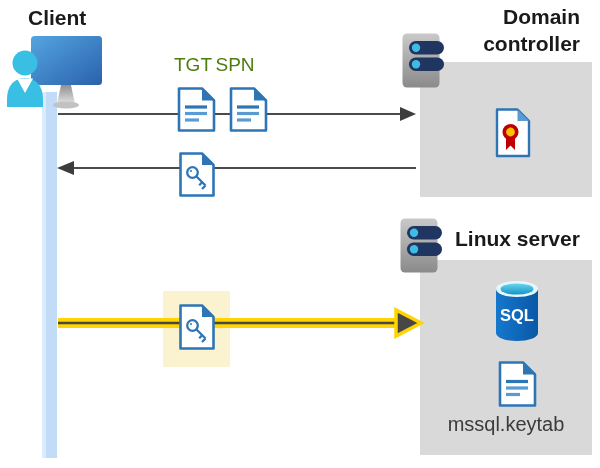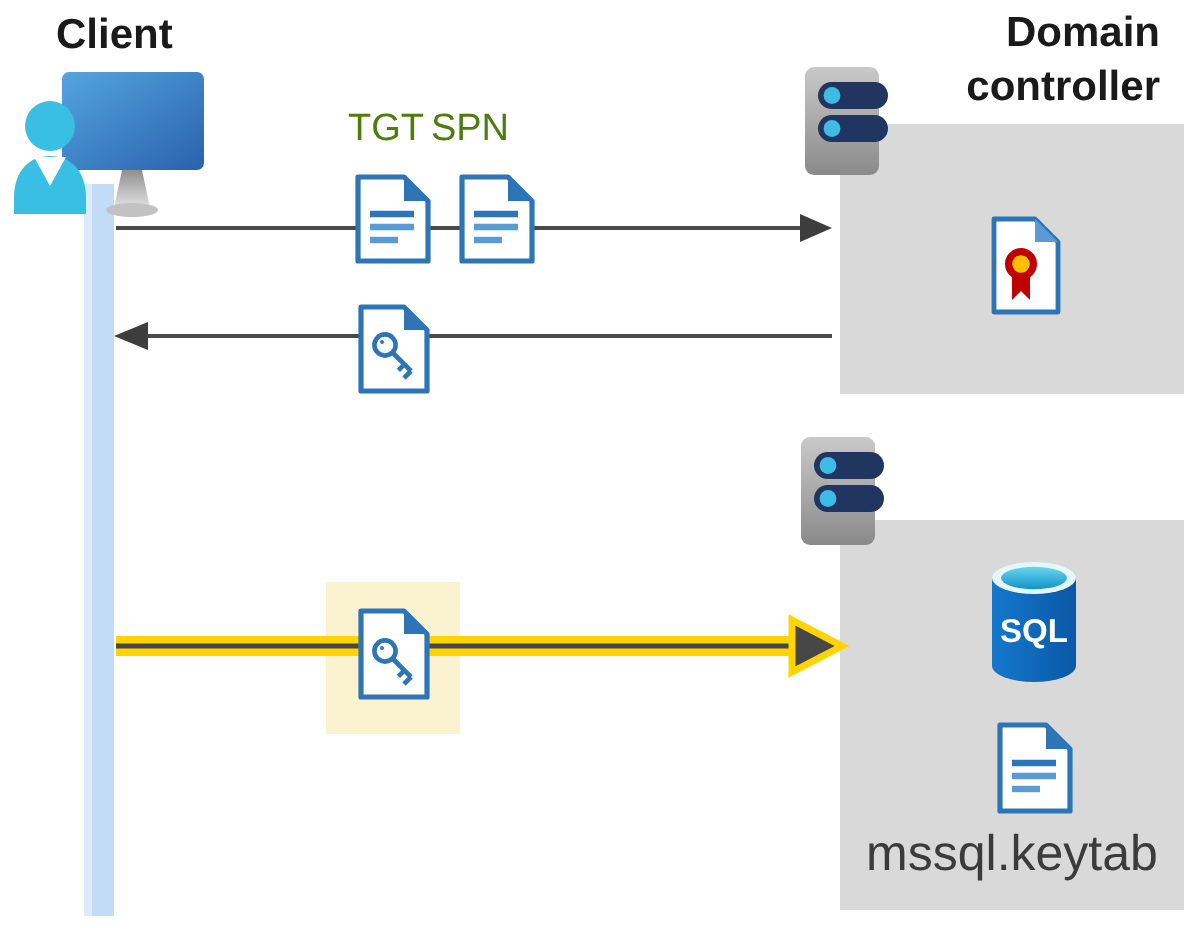--- a/index.html
+++ b/index.html
@@ -26,21 +26,21 @@
     line-height: 27px;
     z-index: 6;
   }
   .ticket-label {
     font-size: 19px;
     color: #4d7c0f;
     text-align: center;
     z-index: 6;
   }
   .keytab-label {
-    font-size: 25px;
+    font-size: 20px;
     color: #3b3b3b;
     text-align: center;
     z-index: 6;
   }
   .icon { z-index: 4; }
   .icon-high { z-index: 5; }
   svg { display: block; }
   #arrows-layer { left: 0; top: 0; z-index: 3; pointer-events: none; }
 </style>
 </head>
@@ -90,20 +90,21 @@
     <ellipse cx="62" cy="78" rx="13" ry="3.5" fill="#c2c2c2"></ellipse>
     <g>
       <circle cx="21" cy="36" r="12.5" fill="#38BFE3"></circle>
       <path d="M3,80 L3,72 C3,58 11,51 21,51 C31,51 39,58 39,72 L39,80 Z" fill="#38BFE3"></path>
       <polygon points="13,51.5 29,51.5 21,66" fill="#ffffff"></polygon>
     </g>
   </svg>
 
   <div class="abs heading" style="left:28px; top:4px;">Client</div>
   <div class="abs heading" style="left:455px; top:3px; width:125px;text-align:right;">Domain controller</div>
+  <div class="abs heading" style="left:455px; top:225px; width:140px;">Linux server</div>
 
   <div class="abs ticket-label" style="left:171px; top:54px; width:44px;">TGT</div>
   <div class="abs ticket-label" style="left:212px; top:54px; width:46px;">SPN</div>
 
   <svg class="abs icon" style="left:175px; top:86px;" width="42" height="47" viewBox="0 0 42 47">
     <path d="M4,2.5 H27 L39,14.5 V44.5 H4 Z" fill="#ffffff" stroke="#2E75B6" stroke-width="2.6" stroke-linejoin="round"></path>
     <polygon points="27,2.5 39,14.5 27,14.5" fill="#2E75B6"></polygon>
     <line x1="10" y1="21" x2="32" y2="21" stroke="#2E75B6" stroke-width="3.2"></line>
     <line x1="10" y1="27.5" x2="32" y2="27.5" stroke="#5B9BD5" stroke-width="3.2"></line>
     <line x1="10" y1="34" x2="24" y2="34" stroke="#5B9BD5" stroke-width="3.2"></line>

